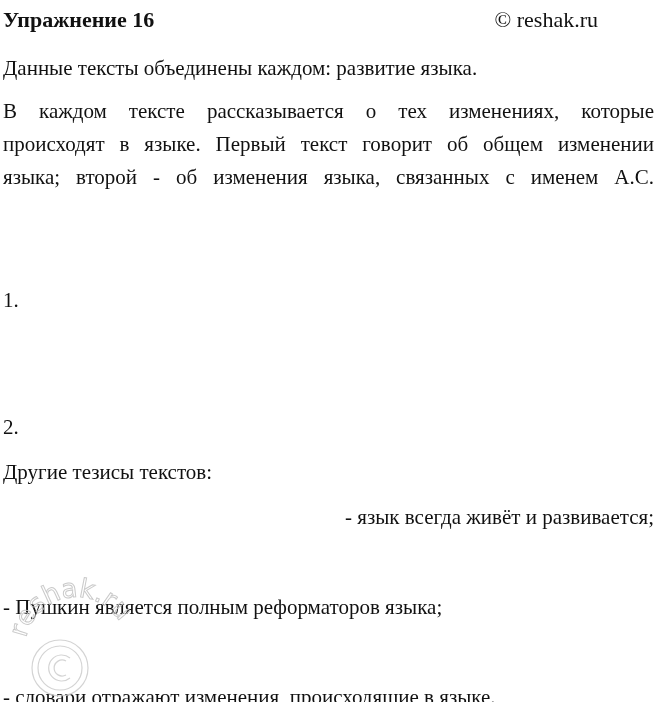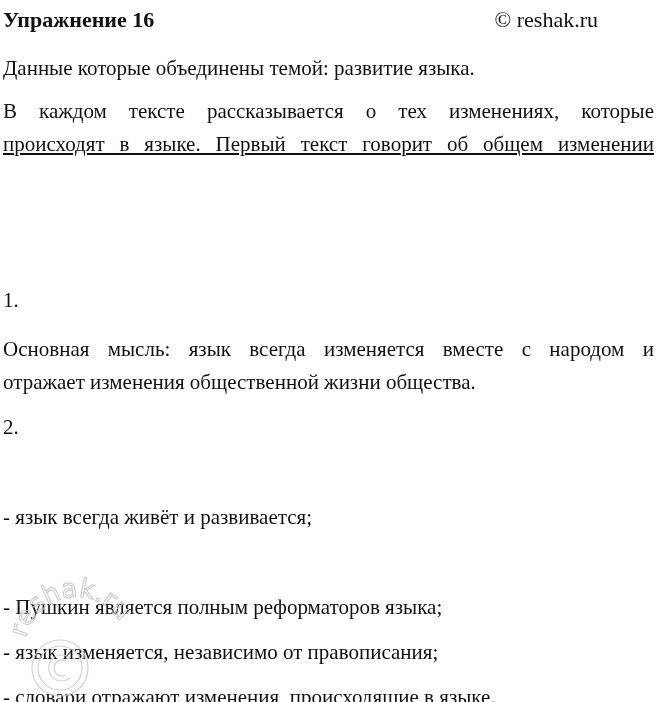--- a/index.html
+++ b/index.html
@@ -29,36 +29,35 @@
 </head>
 <body>
 
 <div class="page">
 
   <div class="header">
     <span class="title">Упражнение 16</span>
     <span class="site">© reshak.ru</span>
   </div>
 
-  <div class="line" style="top:44px;">Данные которые объединены темой: развитие языка.</div>
+  <div class="line" style="top:44px;">Данные тексты объединены каждом: развитие языка.</div>
 
   <div class="line just" style="top:87px;">В каждом тексте рассказывается о тех изменениях, которые</div>
-  <div class="line just" style="top:120px;text-decoration:underline;">происходят в языке. Первый текст говорит об общем изменении</div>
+  <div class="line just" style="top:120px;">происходят в языке. Первый текст говорит об общем изменении</div>
+  <div class="line just" style="top:153px;">языка; второй - об изменения языка, связанных с именем А.С.</div>
 
   <div class="line" style="top:276px;">1.</div>
 
-  <div class="line just" style="top:325px;">Основная мысль: язык всегда изменяется вместе с народом и</div>
-  <div class="line" style="top:358px;">отражает изменения общественной жизни общества.</div>
 
   <div class="line" style="top:403px;">2.</div>
 
+  <div class="line" style="top:448px;">Другие тезисы текстов:</div>
 
-  <div class="line" style="top:493px;">- язык всегда живёт и развивается;</div>
+  <div class="line" style="top:493px;text-align:right;">- язык всегда живёт и развивается;</div>
   <div class="line" style="top:583px;">- Пушкин является полным реформаторов языка;</div>
-  <div class="line" style="top:628px;">- язык изменяется, независимо от правописания;</div>
   <div class="line" style="top:673px;">- словари отражают изменения, происходящие в языке.</div>
 
   <svg class="watermark" viewBox="0 0 140 140">
     <defs>
       <path id="wm-arc" d="M 18 70 A 48 48 0 0 1 118 90"></path>
     </defs>
     <text font-family="DejaVu Sans, sans-serif" font-size="26" fill="none" stroke="#c4c4c4" stroke-width="1">
       <textPath href="#wm-arc">reshak.ru</textPath>
     </text>
     <circle cx="52" cy="100" r="28" fill="none" stroke="#cfcfcf" stroke-width="1.2"></circle>

